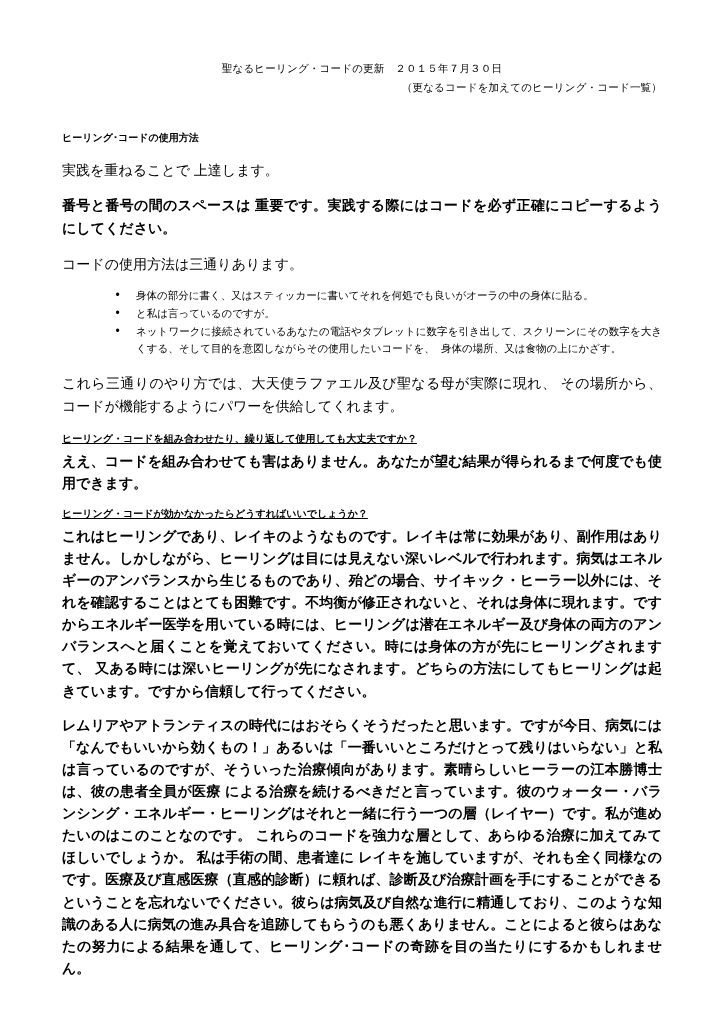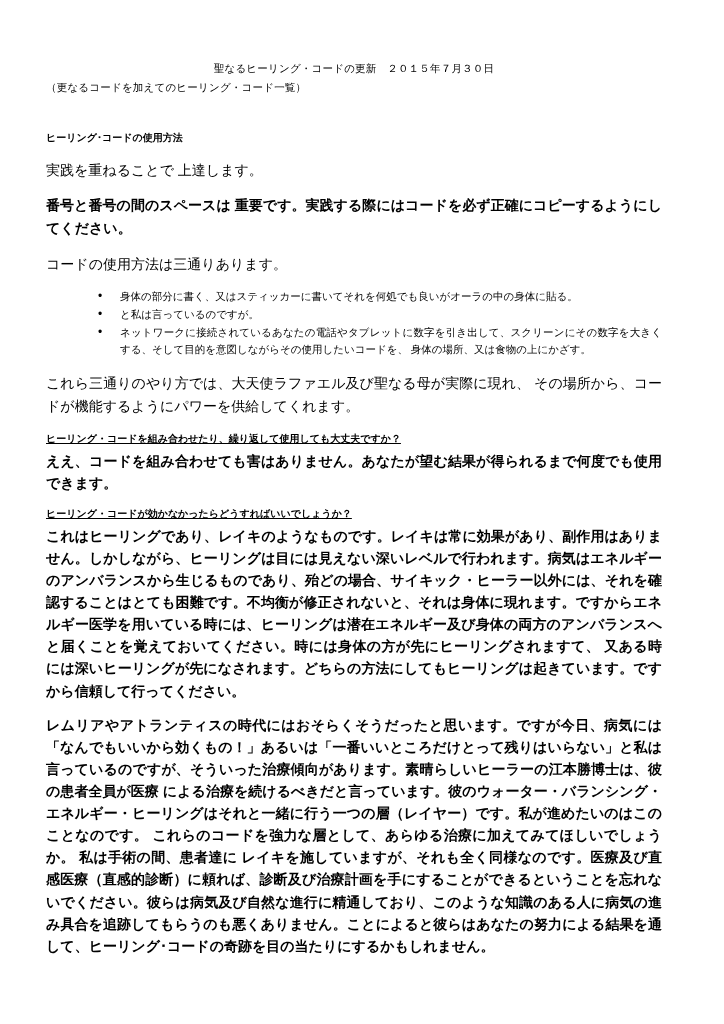--- a/index.html
+++ b/index.html
@@ -12,31 +12,31 @@
     height: 1024px;
     font-family: "Liberation Sans", "DejaVu Sans", sans-serif;
     color: #000000;
     -webkit-font-smoothing: antialiased;
   }
   .page {
     position: relative;
     width: 724px;
     height: 1024px;
     box-sizing: border-box;
-    padding: 60px 62px 30px 46px;
+    padding: 60px 62px 30px 62px;
   }
   .doc-title {
     text-align: center;
     font-size: 10.5px;
     line-height: 1.55;
     letter-spacing: 0.2px;
     margin: 0 0 3px 0;
   }
   .doc-subtitle {
-    text-align: left;
+    text-align: right;
     font-size: 10.5px;
     line-height: 1.55;
     letter-spacing: 0.2px;
     margin: 0 0 34px 0;
   }
   .h-section {
     font-size: 10px;
     font-weight: bold;
     margin: 0 0 14px 0;
     line-height: 1.5;
@@ -55,20 +55,21 @@
   p.tight {
     margin: 0 0 12px 0;
     line-height: 1.58;
     font-weight: bold;
   }
   .bold { font-weight: bold; }
   ul.bullets {
     margin: 0 0 14px 0;
     padding-left: 52px;
     list-style: none;
+    font-family: Liberation Mono, monospace;
   }
   ul.bullets li {
     position: relative;
     font-size: 10.5px;
     line-height: 1.62;
     margin-bottom: 1px;
     padding-left: 22px;
     text-align: justify;
     text-justify: inter-ideograph;
   }

